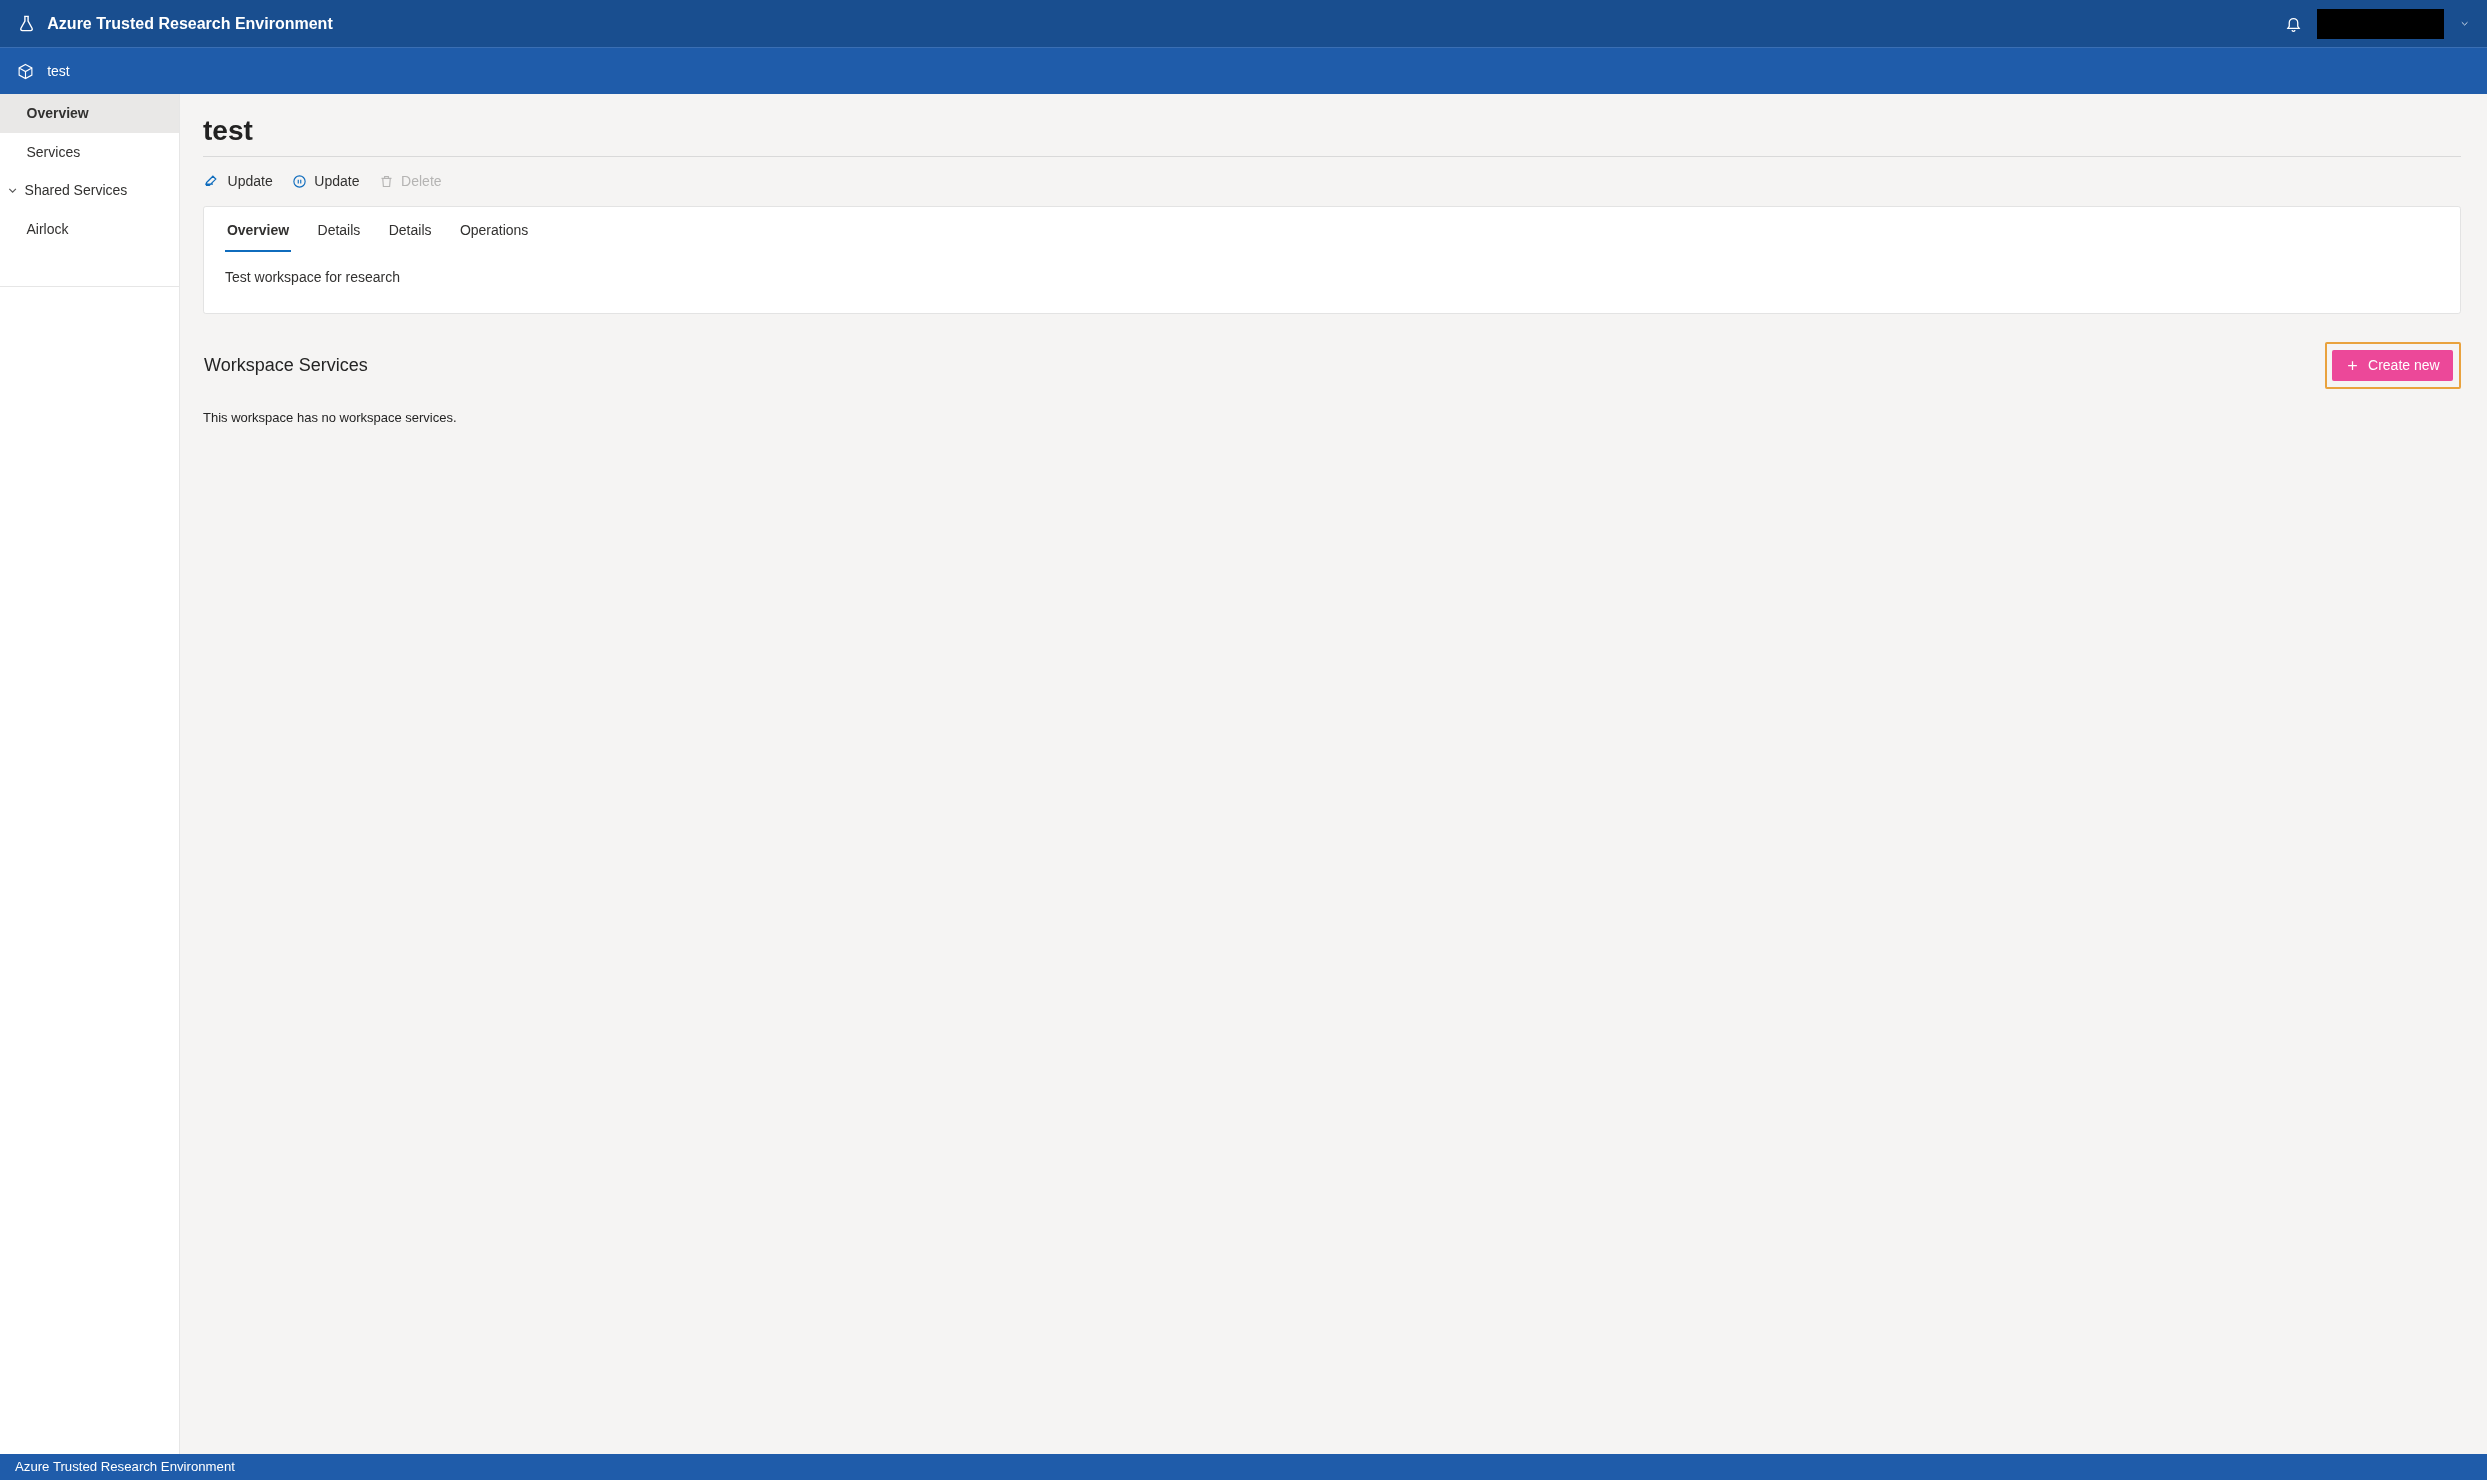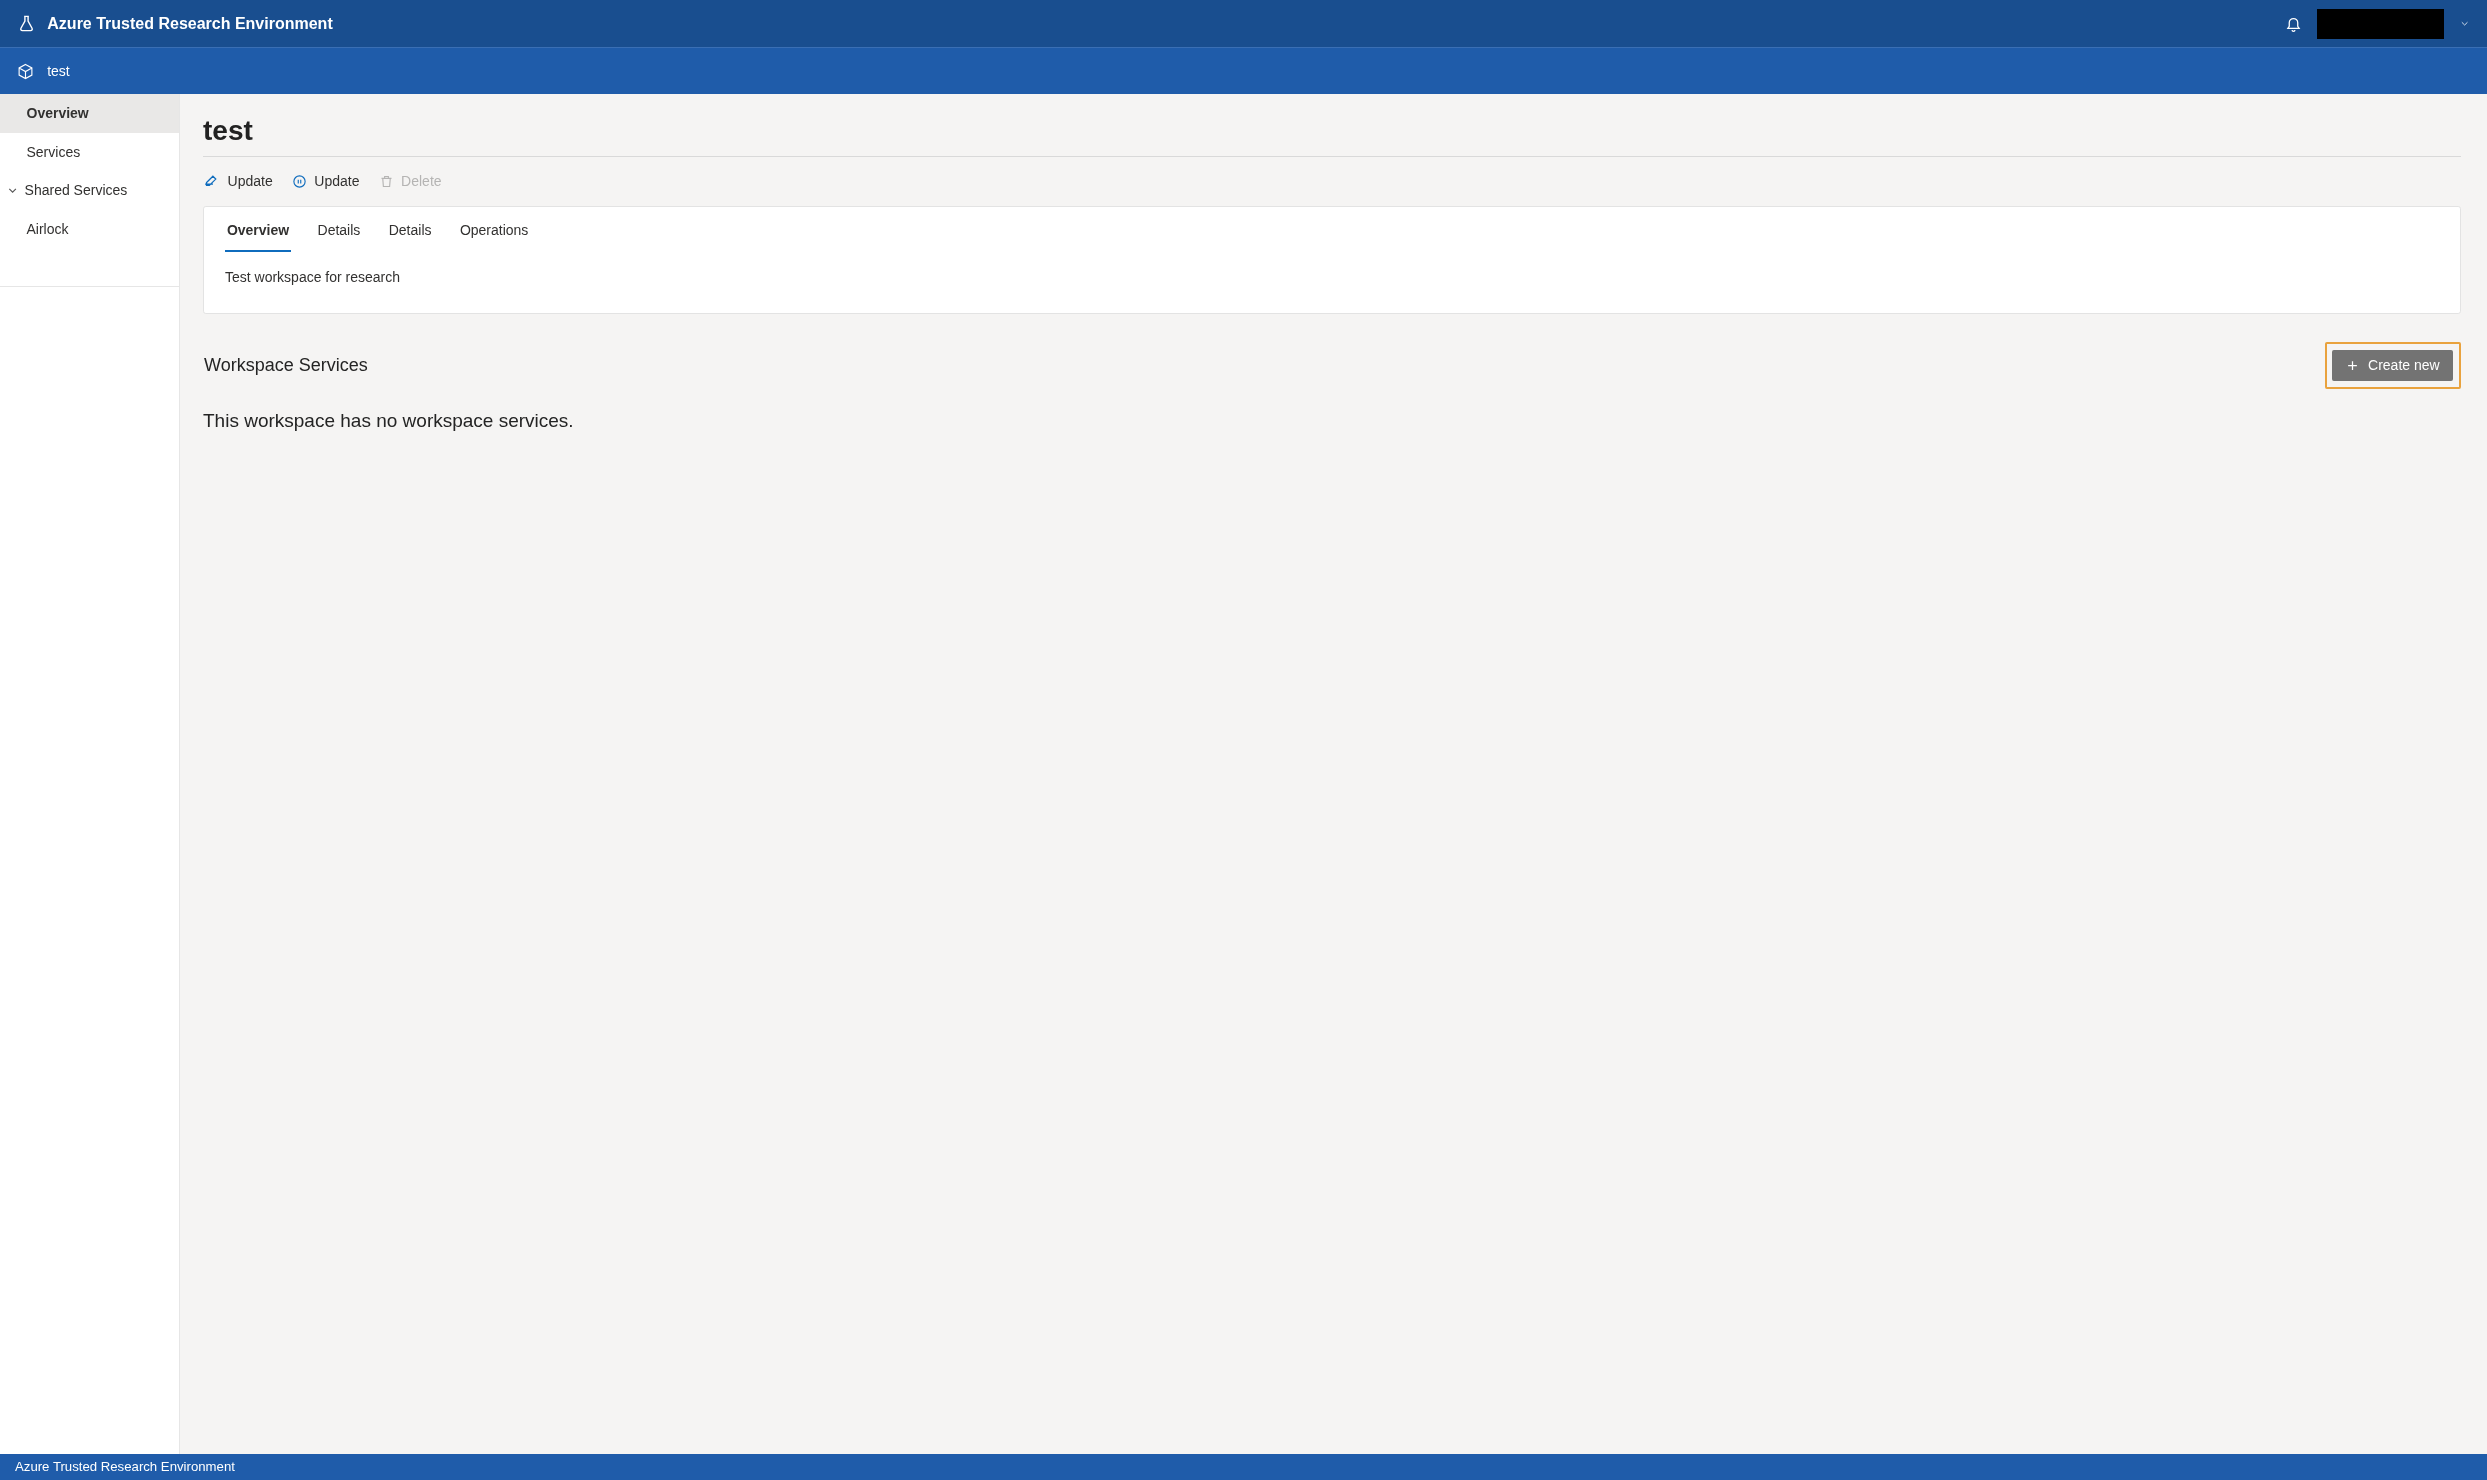--- a/index.html
+++ b/index.html
@@ -41,22 +41,22 @@
   .card { background:#fff; border:0.9px solid #e3e3e3; border-radius:2.8px; padding:0 0 19px 0;}
   .tabs { display:flex; gap:24.6px; padding:15px 21px 0 21px; font-size:14px;}
   .tab { padding:0 1.9px 11.3px 1.9px; cursor:pointer; color:#323130;}
   .tab.active { font-weight:600; border-bottom:2.8px solid #0f6cbd;}
   .card-body { padding:17px 21px 9.5px 21px; font-size:14px;}
 
   
   .services-header { display:flex; align-items:center; justify-content:space-between; margin-top:28px; }
   .services-title { font-size:18px; font-weight:400; color:#242424; margin:1px;}
   .create-btn-wrap { border:2.8px solid #e9a23d; padding:5.7px; border-radius:1.9px;}
-  .create-btn { background:#737373; color:#fff; border:none; display:flex; align-items:center; gap:7.6px; font-size:14px; padding:7.6px 13.2px; cursor:pointer; border-radius:1.9px;text-align:center;}
-  .services-empty { font-size:19px; color:#242424; margin-top:21px;}
+  .create-btn { background:#ec4899; color:#fff; border:none; display:flex; align-items:center; gap:7.6px; font-size:14px; padding:7.6px 13.2px; cursor:pointer; border-radius:1.9px;text-align:center;}
+  .services-empty { font-size:13px; color:#242424; margin-top:21px;}
 
   
   .footer { height:26.5px; background:#1f5caa; color:#fff; display:flex; align-items:center; padding:0 15px; font-size:13.2px;}
 
   svg { display:block; }
 </style>
 </head>
 <body>
 
 <div class="top-header">

